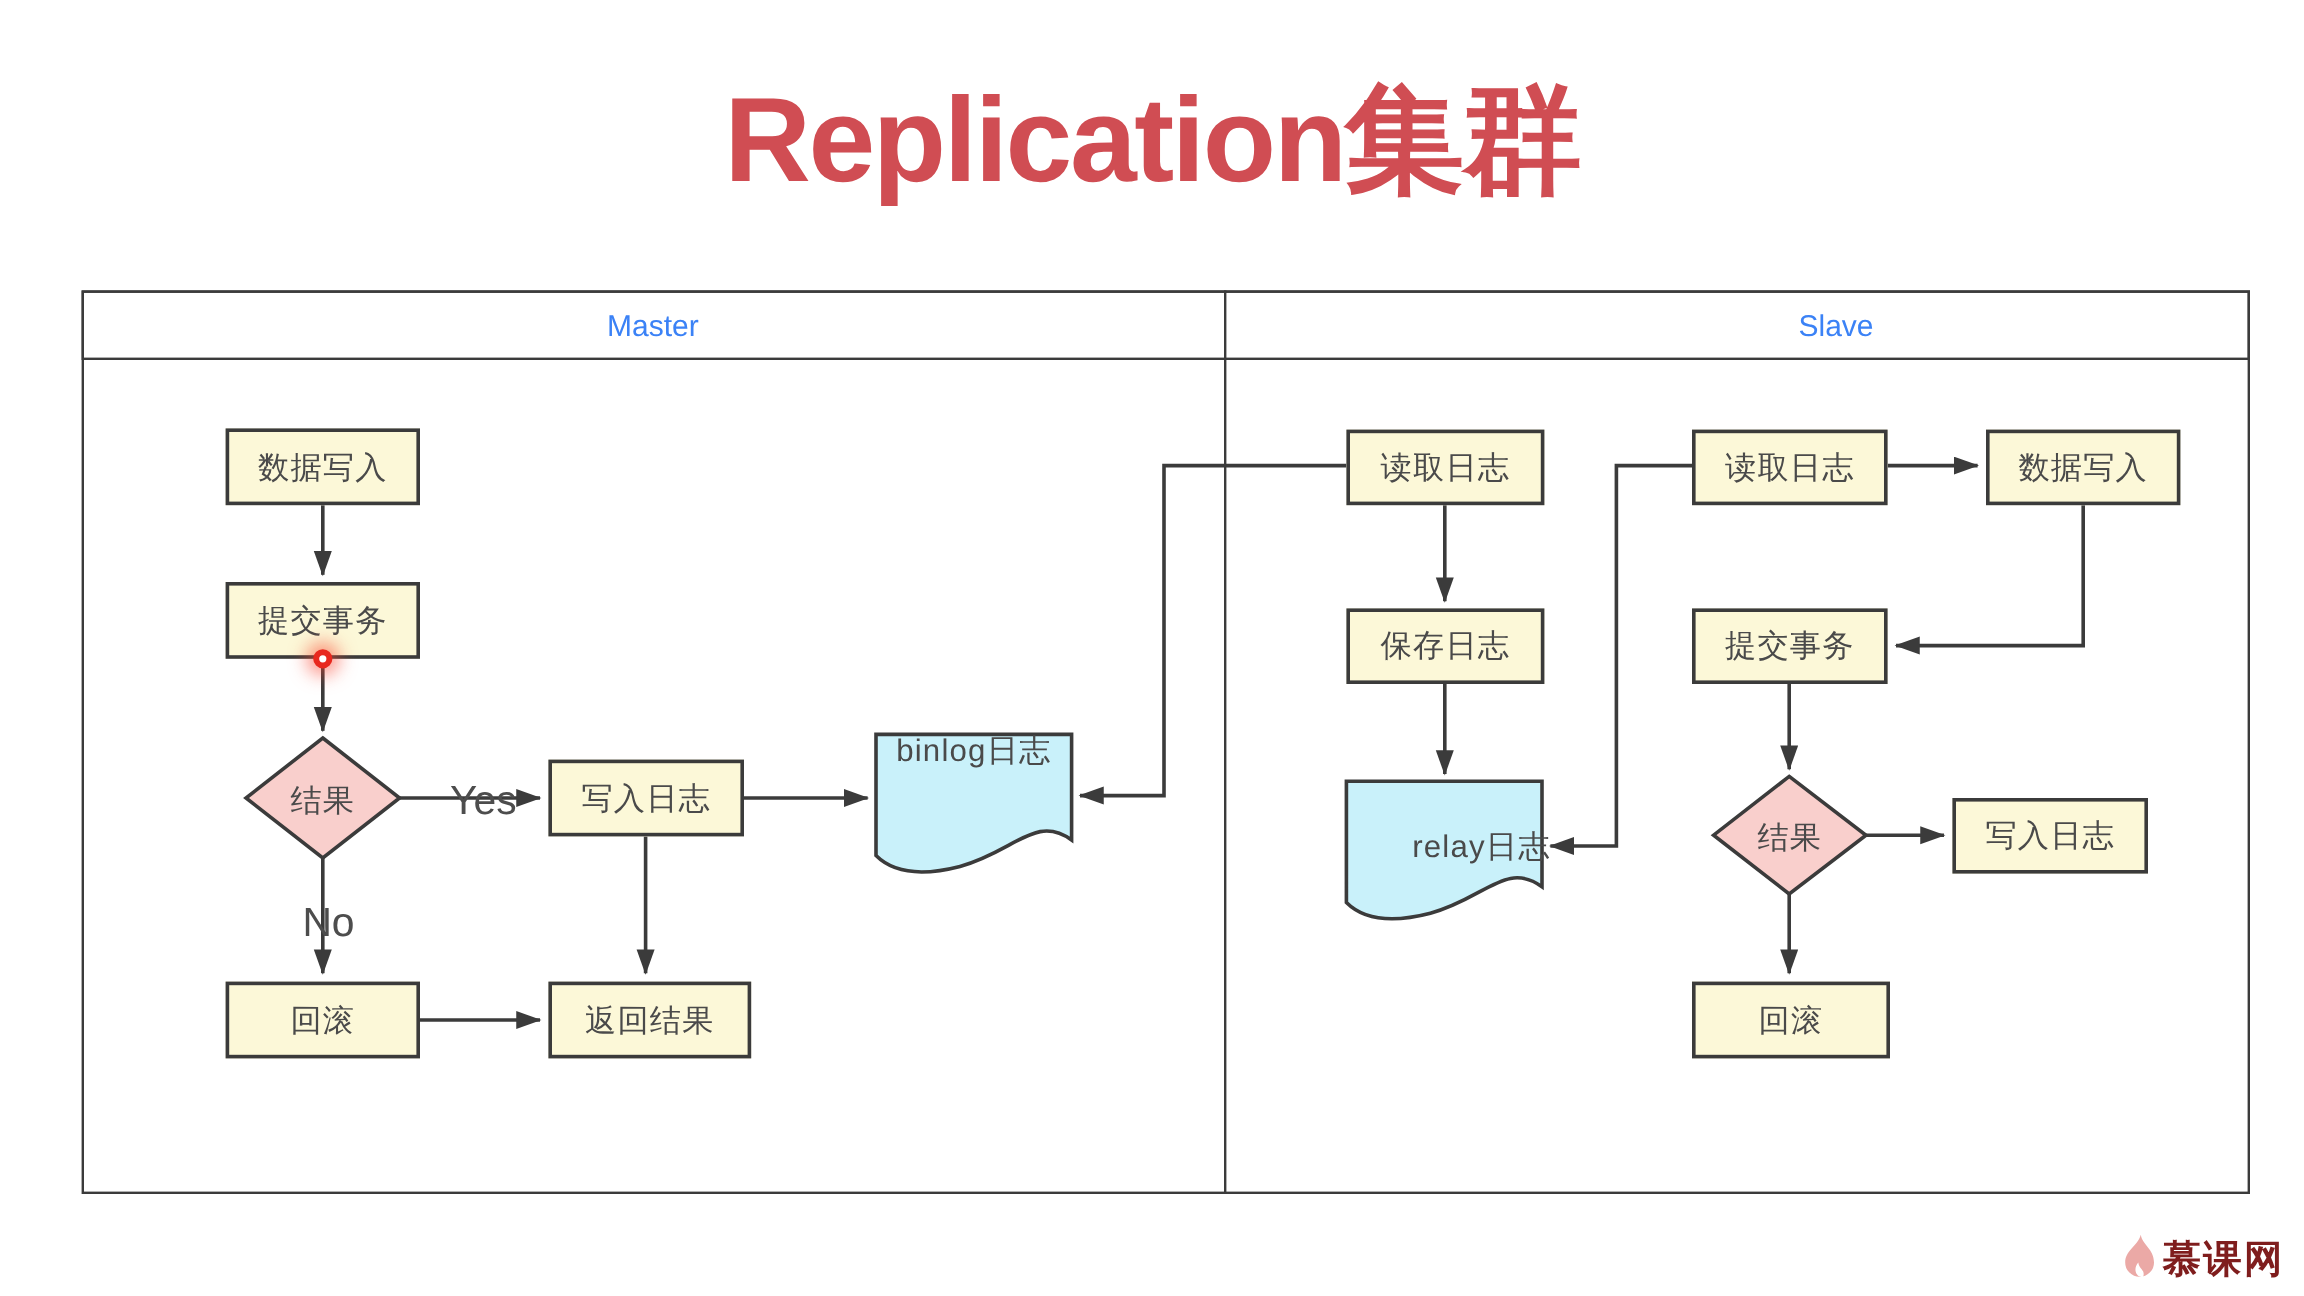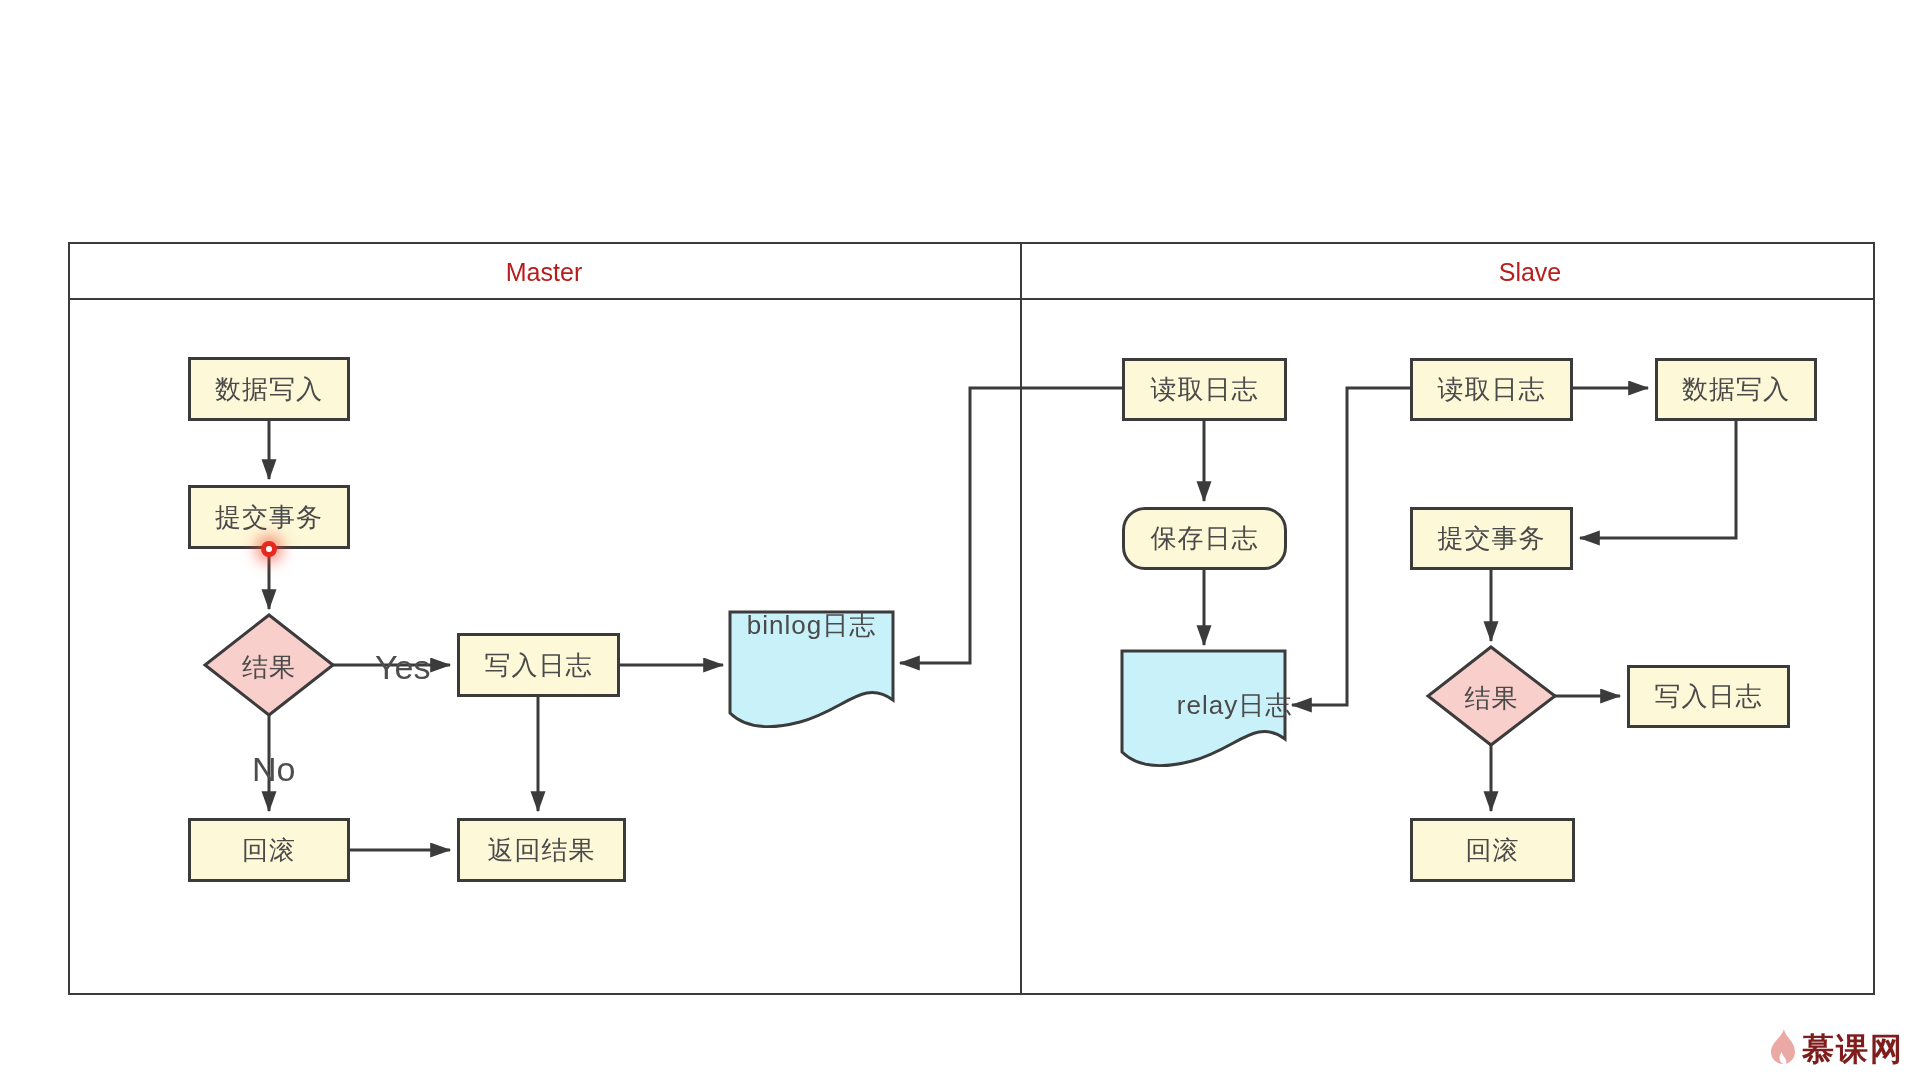--- a/index.html
+++ b/index.html
@@ -11,21 +11,21 @@
     font-size:100px;font-weight:bold;letter-spacing:-2px;color:#d04d53;line-height:1.1;
   }
 
   
   .panel{position:absolute;left:68px;top:242px;width:1807px;height:753px;
     border:2px solid #3b3b3b;box-sizing:border-box;background:transparent;}
   .panel-header{position:absolute;left:68px;top:242px;width:1807px;height:58px;
     border:2px solid #3b3b3b;box-sizing:border-box;}
   .panel-divider{position:absolute;left:1020px;top:242px;width:2px;height:753px;background:#3b3b3b;}
   .header-label{position:absolute;top:255px;height:34px;line-height:34px;
-    font-size:25px;color:#b91c1c;text-align:center;}
+    font-size:25px;color:#3b82f6;text-align:center;}
   .header-label.master{left:68px;width:952px;}
   .header-label.slave{left:1022px;width:1016px;}
 
   
   .node{
     position:absolute;box-sizing:border-box;
     background:#fcf8d8;border:3px solid #3b3b3b;
     display:flex;align-items:center;justify-content:center;
     font-size:26px;color:#4a4a4a;letter-spacing:1px;font-family:Liberation Mono, monospace;
   }
@@ -46,20 +46,21 @@
 
   
   .watermark{position:absolute;right:16px;top:1028px;display:flex;align-items:center;gap:4px;}
   .watermark-text{font-size:32px;font-weight:600;color:#7f1d1d;letter-spacing:2px;}
 </style>
 </head>
 <body>
 
 <div id="stage">
 
+  <div class="page-title">Replication集群</div>
 
   <div class="panel"></div>
   <div class="panel-header"></div>
   <div class="panel-divider"></div>
   <div class="header-label master">Master</div>
   <div class="header-label slave">Slave</div>
 
   <svg class="flow" viewBox="0 0 1920 1080">
     <defs>
       <marker id="arrow" markerWidth="9" markerHeight="7" refX="6.6" refY="2.5" orient="auto" markerUnits="strokeWidth">
@@ -100,21 +101,21 @@
   <div class="node" style="left:188px;top:818px;width:162px;height:64px;">回滚</div>
   <div class="node" style="left:457px;top:818px;width:169px;height:64px;">返回结果</div>
 
   <div class="shape-label" style="left:205px;top:650px;width:128px;">结果</div>
   <div class="shape-label" style="left:730px;top:608px;width:163px;">binlog日志</div>
 
   <div class="edge-label" style="left:375px;top:648px;">Yes</div>
   <div class="edge-label" style="left:252px;top:750px;">No</div>
 
   <div class="node" style="left:1122px;top:358px;width:165px;height:63px;">读取日志</div>
-  <div class="node" style="left:1122px;top:507px;width:165px;height:63px;border-radius:23px;">保存日志</div>
+  <div class="node" style="left:1122px;top:507px;width:165px;height:63px;">保存日志</div>
   <div class="node" style="left:1410px;top:358px;width:163px;height:63px;">读取日志</div>
   <div class="node" style="left:1655px;top:358px;width:162px;height:63px;">数据写入</div>
   <div class="node" style="left:1410px;top:507px;width:163px;height:63px;">提交事务</div>
   <div class="node" style="left:1627px;top:665px;width:163px;height:63px;">写入日志</div>
   <div class="node" style="left:1410px;top:818px;width:165px;height:64px;">回滚</div>
 
   <div class="shape-label" style="left:1428px;top:681px;width:127px;">结果</div>
   <div class="shape-label" style="left:1166px;top:688px;width:137px;">relay日志</div>
 
   <div class="cursor-dot"></div>

